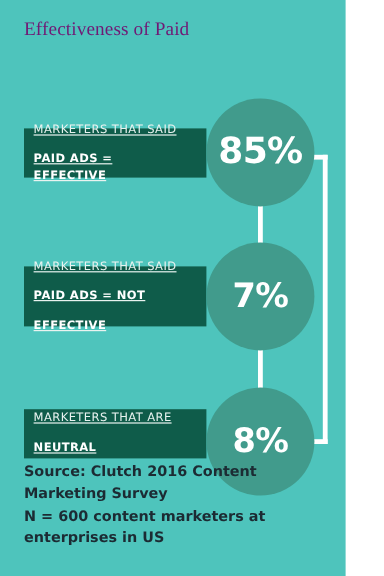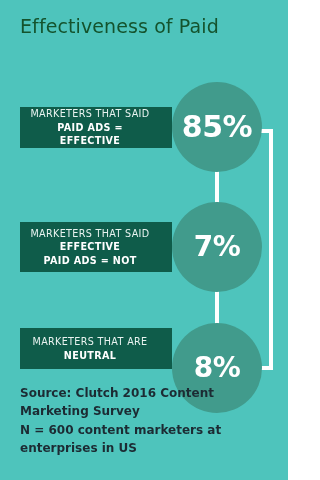--- a/index.html
+++ b/index.html
@@ -12,24 +12,25 @@
     width:288px; height:480px;
     background:#4ec4bc;
     overflow:hidden;
   }
 
   
   #title {
     position:absolute;
     left:20px; top:14px;
     width:210px;
-    font-size:19px;
+    font-size:16px;
     line-height:1.32;
-    color:#14532d;
+    color:#701a75;
     letter-spacing:.1px;
+    font-family:Liberation Serif, serif;
   }
 
   
   #connectors { position:absolute; left:0; top:0; width:288px; height:480px; }
   .vline {
     position:absolute;
     width:4px;
     background:#ffffff;
     left:215px;
   }
@@ -45,30 +46,31 @@
   .bar {
     position:absolute;
     left:20px;
     background:#0f5c4a;
     display:flex;
     align-items:center;
     justify-content:center;
     padding:0 14px 0 8px;
   }
   .bar-text {
-    text-align:center;
+    text-align:left;
     color:#e9f3f0;
     font-size:9.6px;
     line-height:1.42;
     letter-spacing:.35px;
     width:100%;
     padding-right:6px;
+    text-decoration:underline;
   }
   .bar-text .l1 { font-weight:400; }
-  .bar-text .l2 { font-weight:700; color:#ffffff; }
+  .bar-text .l2 { font-weight:700; color:#ffffff;margin-top:11px; }
   .circle {
     position:absolute;
     width:90px; height:90px;
     border-radius:50%;
     background:#419b8c;
     left:172px;
     display:flex;
     align-items:center;
     justify-content:center;
   }
@@ -116,31 +118,31 @@
     </div>
     <div class="circle" style="top:82px;">
       <span class="pct">85%</span>
     </div>
   </div>
 
   <div class="row">
     <div class="bar" style="top:222px; height:50px; width:152px;">
       <div class="bar-text">
         <div class="l1">MARKETERS THAT SAID</div>
+        <div class="l2">PAID ADS = NOT</div>
         <div class="l2">EFFECTIVE</div>
-        <div class="l2">PAID ADS = NOT</div>
       </div>
     </div>
     <div class="circle" style="top:202px;">
       <span class="pct small">7%</span>
     </div>
   </div>
 
   <div class="row">
-    <div class="bar" style="top:328px; height:41px; width:152px;">
+    <div class="bar" style="top:341px; height:41px; width:152px;">
       <div class="bar-text">
         <div class="l1">MARKETERS THAT ARE</div>
         <div class="l2">NEUTRAL</div>
       </div>
     </div>
     <div class="circle" style="top:323px;">
       <span class="pct small">8%</span>
     </div>
   </div>
 

